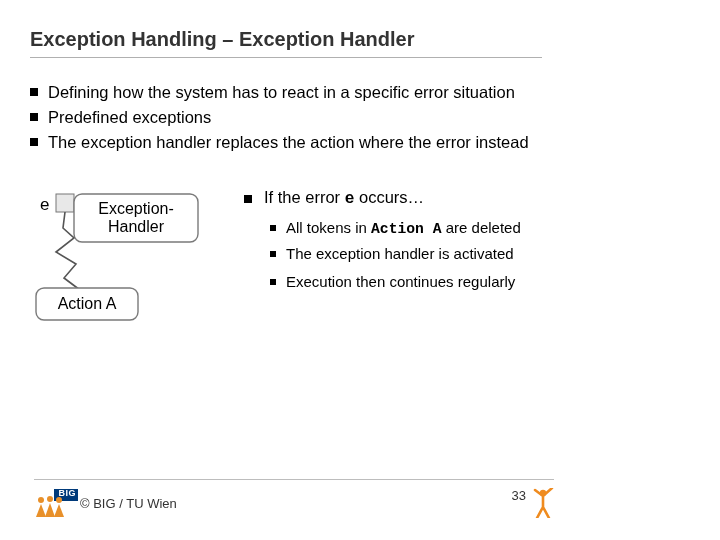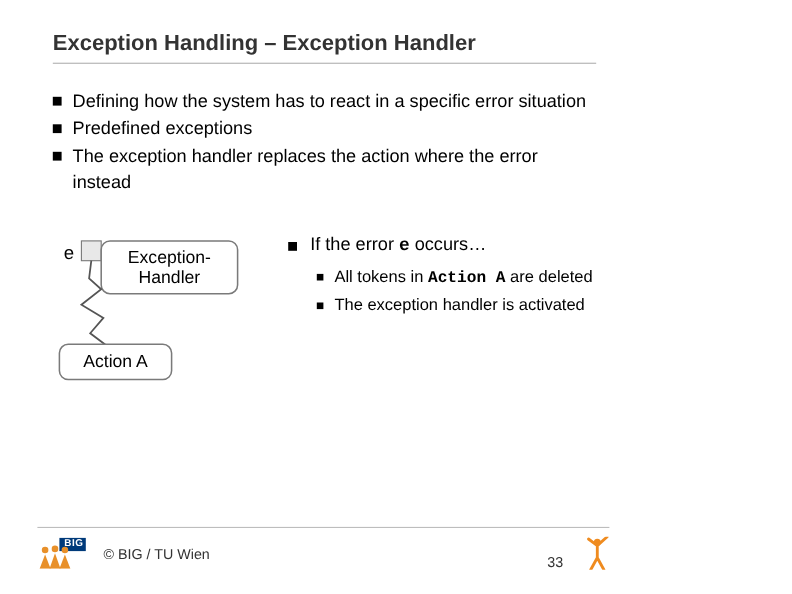--- a/index.html
+++ b/index.html
@@ -1,36 +1,36 @@
 <!DOCTYPE html>
 <html><head>
 <meta charset="utf-8">
 <style>
   * { box-sizing: border-box; margin: 0; padding: 0; }
   html, body { width: 720px; height: 540px; font-family: Arial, Helvetica, sans-serif; background: #fff; color: #000; }
-  .slide { position: relative; width: 576px; height: 540px; padding: 28px 34px 0 48px; }
+  .slide { position: relative; width: 576px; height: 540px; padding: 28px 34px 0 30px; }
   .title { font-size: 20px; font-weight: bold; color: #333; padding-bottom: 6px; border-bottom: 1px solid #b0b0b0; }
   .top-bullets { margin-top: 22px; margin-bottom: 30px; }
   .bullet-row { display: flex; align-items: flex-start; font-size: 16.5px; line-height: 1.5; }
   .bullet-row .sq { flex: 0 0 auto; width: 8px; height: 8px; background: #000; margin-top: 8px; margin-right: 10px; }
   .content-row { display: flex; align-items: flex-start; gap: 28px; }
   .diagram { flex: 0 0 186px; margin-top: 4px; }
   .right-col { flex: 1; padding-top: 4px; }
   .r-main { display: flex; align-items: flex-start; font-size: 16.5px; margin-bottom: 10px; }
   .r-main .sq { width: 8px; height: 8px; background: #000; margin-top: 7px; margin-right: 12px; flex: 0 0 auto; }
   .r-sub { display: flex; align-items: flex-start; font-size: 15px; line-height: 1.35; margin-left: 26px; margin-bottom: 4px; }
   .r-sub .sq { width: 6px; height: 6px; background: #000; margin-top: 7px; margin-right: 10px; flex: 0 0 auto; }
   code, .mono { font-family: "Courier New", monospace; font-weight: bold; font-size: 0.98em; }
   .footer { position: absolute; left: 34px; right: 22px; bottom: 22px; border-top: 1px solid #bdbdbd; padding-top: 8px; display: flex; align-items: center; justify-content: space-between; font-size: 13px; color: #333; }
-  .logo-group { display: flex; align-items: center; gap: 16px; }
+  .logo-group { display: flex; align-items: center; gap: 2px; }
   .logo-big { position: relative; width: 44px; height: 28px; }
   .logo-big .bar { position: absolute; top: 0; right: 0; width: 24px; height: 12px; background: #003a7a; }
   .logo-big .txt { position: absolute; top: -1px; right: 2px; font-size: 9px; font-weight: bold; color: #fff; letter-spacing: 0.5px; }
   .logo-big svg { position: absolute; left: 0; bottom: 0; }
-  .pagenum { display: flex; align-items: flex-end; gap: 20px; }
+  .pagenum { display: flex; align-items: flex-start; gap: 6px; }
   .person-icon { width: 22px; height: 30px; }
 </style>
 </head>
 <body>
 
 <div class="slide">
 
   <div class="title">Exception Handling – Exception Handler</div>
 
   <div class="top-bullets">
@@ -81,20 +81,26 @@
         <span>
           <span>All tokens in </span><code class="mono">Action A</code><span> are deleted</span>
         </span>
       </div>
       <div class="r-sub">
         <span class="sq"></span>
         <span>
           <span>The exception handler is activated</span>
         </span>
       </div>
+      <div class="r-sub" style="margin-top:8px">
+        <span class="sq"></span>
+        <span>
+          <span>Execution then continues regularly</span>
+        </span>
+      </div>
     </div>
 
   </div>
 
   <div class="footer">
     <div class="logo-group">
       <div class="logo-big">
         <div class="bar"></div>
         <div class="txt">BIG</div>
         <svg width="36" height="22" viewBox="0 0 36 22">

